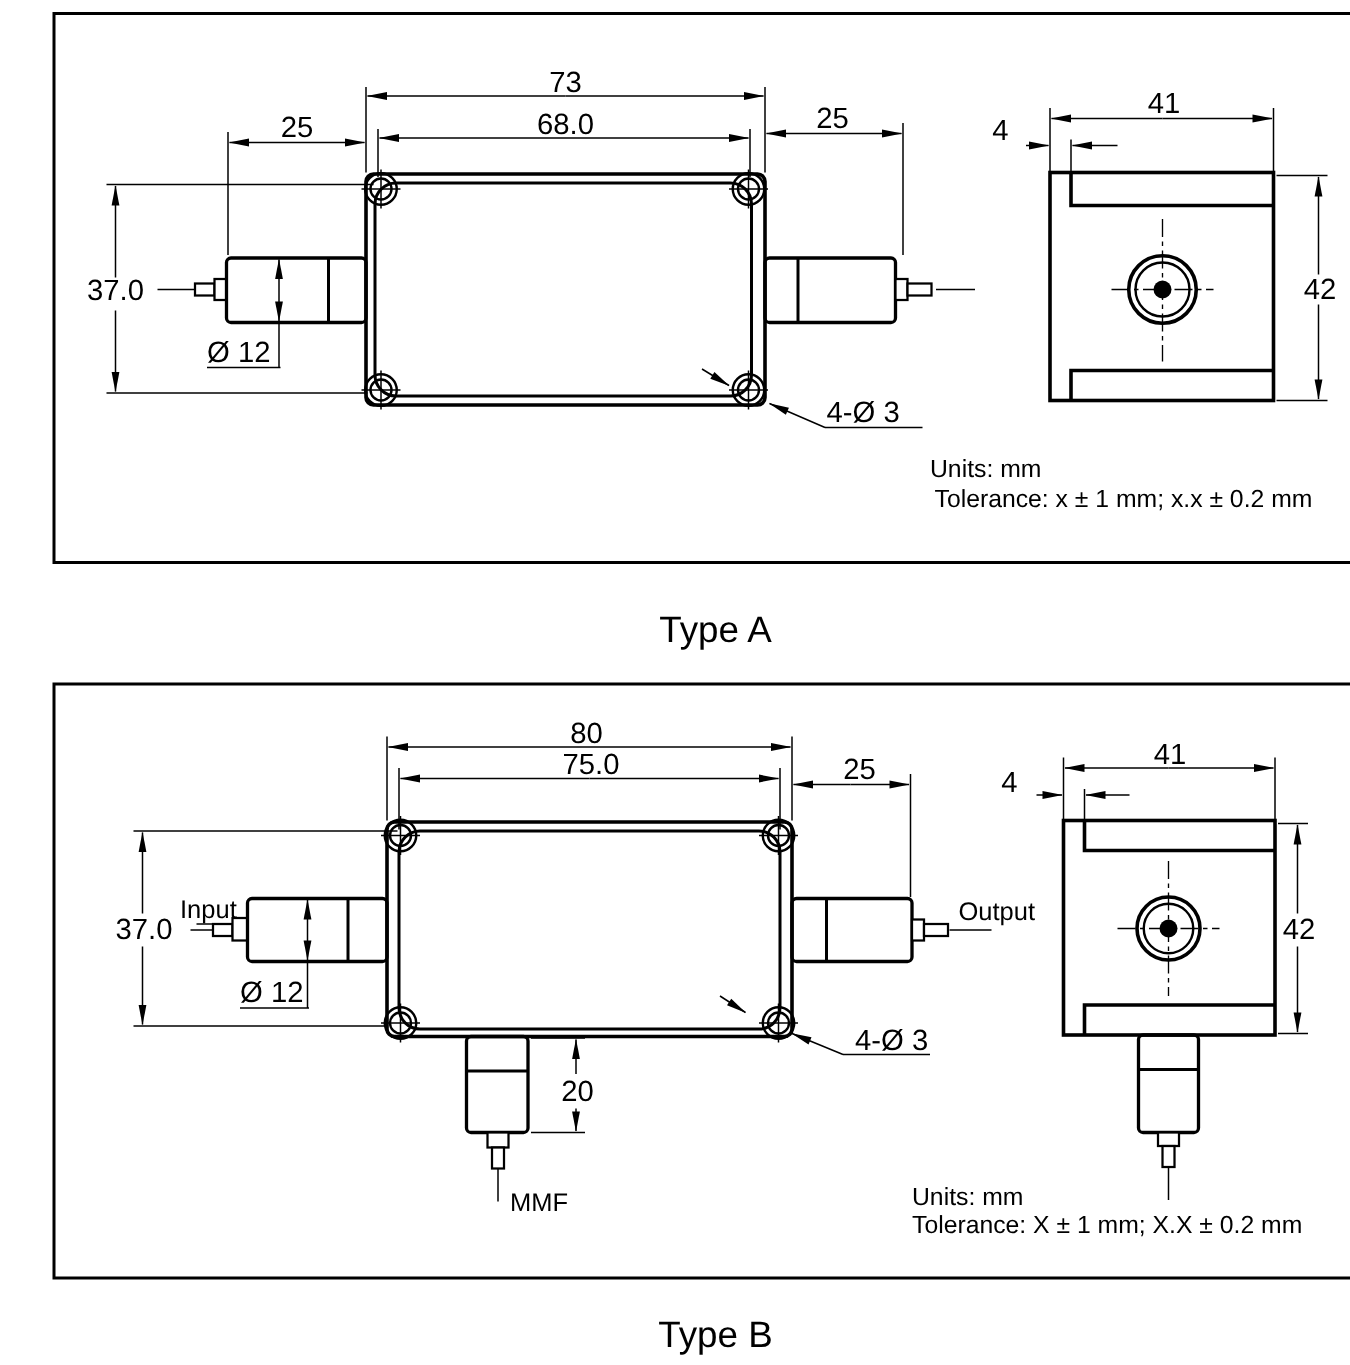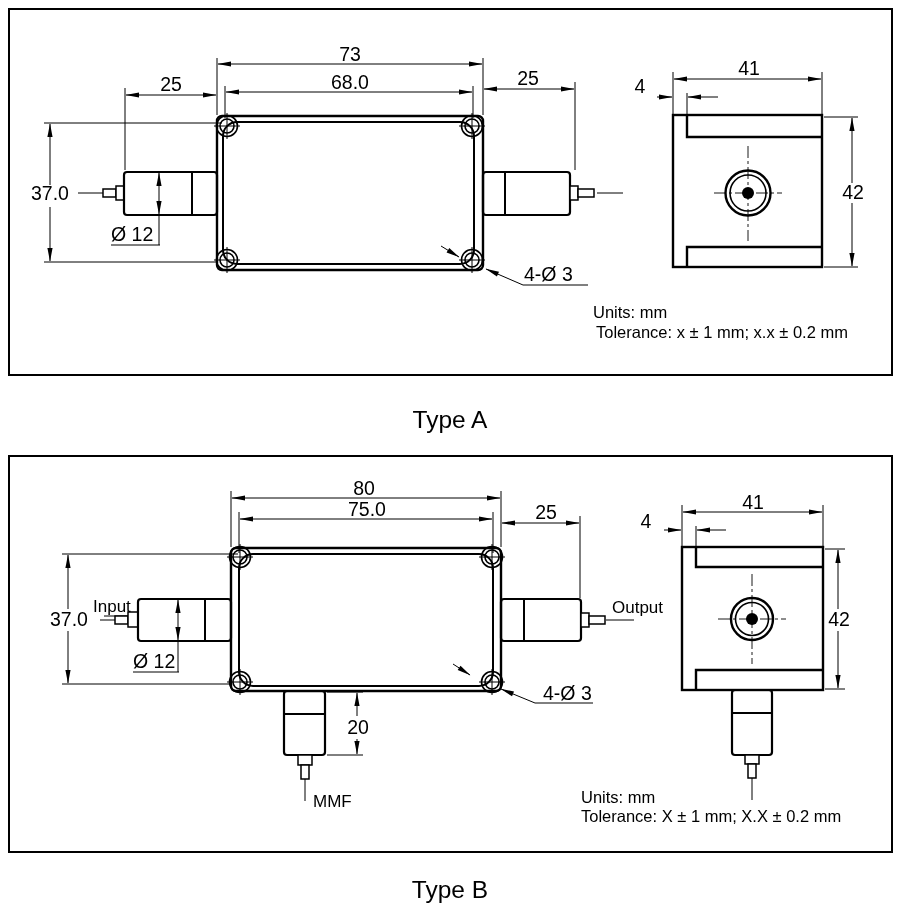--- a/index.html
+++ b/index.html
@@ -1,16 +1,16 @@
 <!DOCTYPE html>
 <html><head>
 <meta charset="utf-8">
 <style>
   html,body{margin:0;padding:0;background:#fff;}
-  .stage{position:relative;width:824px;height:910px;background:#fff;}
+  .stage{position:relative;width:824px;height:910px;background:#fff;padding-left:27px;}
   svg{display:block;}
   svg text{fill:#000;font-family:"Liberation Sans","DejaVu Sans",sans-serif;}
   .t-dim{font-size:19.5px;}
   .t-lab{font-size:17px;}
   .t-note{font-size:16.5px;}
   .t-cap{font-size:24.5px;}
   .mid{text-anchor:middle;}
   .s24{stroke:#000;stroke-width:2.4;fill:none;}
   .s20{stroke:#000;stroke-width:2;fill:none;}
   .s16{stroke:#000;stroke-width:1.6;fill:none;}

